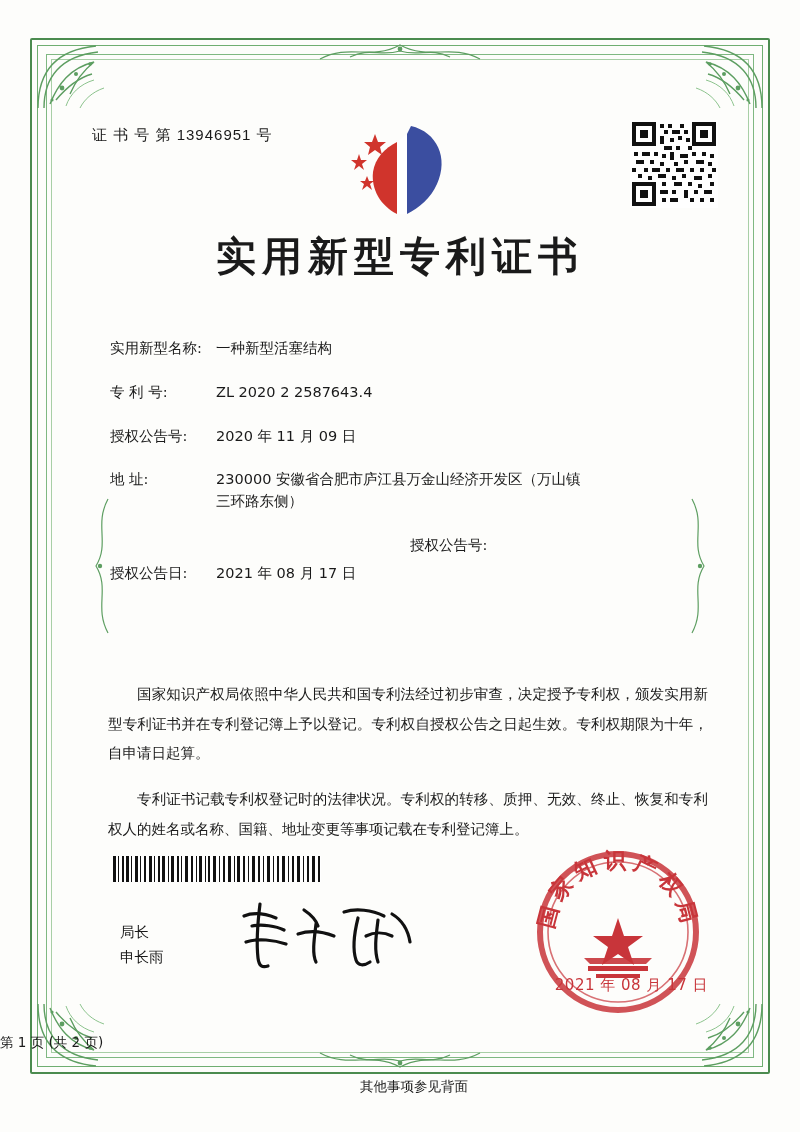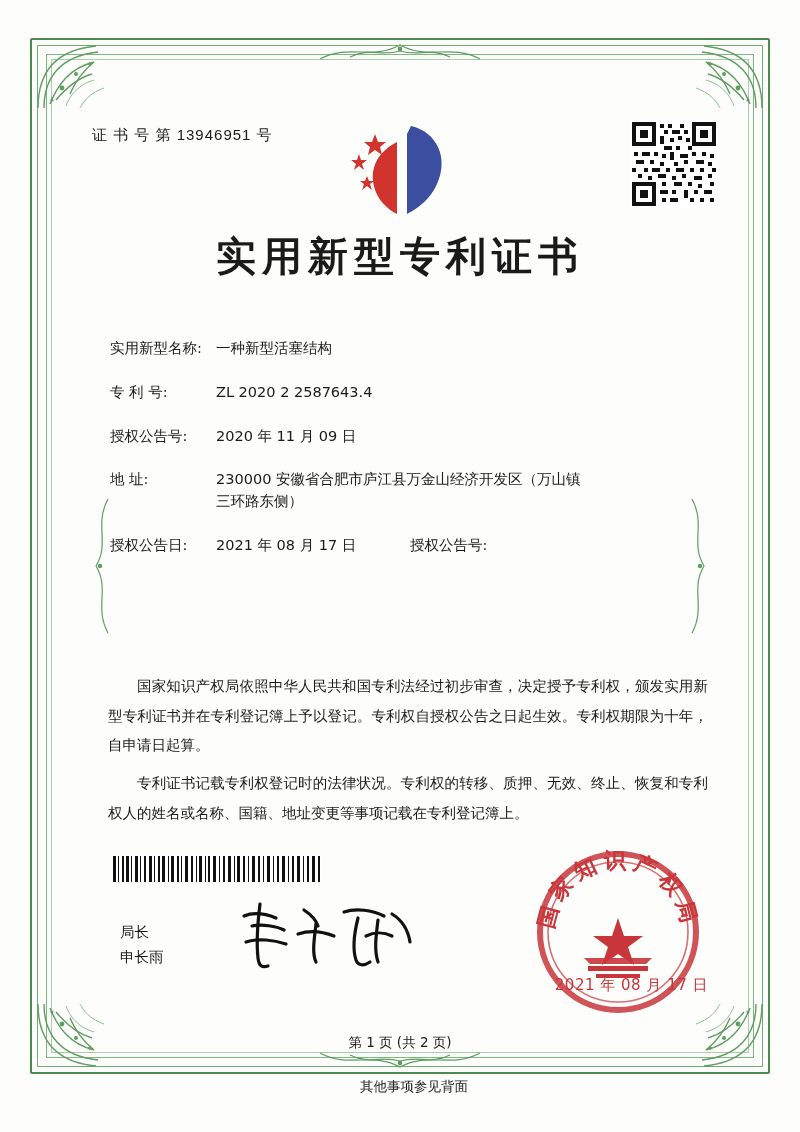--- a/index.html
+++ b/index.html
@@ -131,37 +131,37 @@
   .flabel {
     width: 106px;
     flex: 0 0 106px;
     white-space: nowrap;
   }
   .fvalue {
     flex: 1;
     white-space: pre-wrap;
   }
   .frow-split { display: flex; align-items: flex-start; }
-  .split-left { display: flex; flex: 0 0 300px; }
+  .split-left { display: flex; flex: 0 0 300px; margin-top: 28px; }
   .split-right { display: flex; flex: 1; }
   .split-right .flabel { width: 92px; flex: 0 0 92px; }
 
   
   .body-text {
     position: absolute;
     left: 108px;
     top: 664px;
     width: 600px;
     font-size: 14.5px;
     line-height: 2.05;
     font-family: "DejaVu Sans", sans-serif;
     text-align: justify;
   }
   .body-text p {
-    margin: 8px 0 6px 0;
+    margin: 16px 0 6px 0;
     text-indent: 29px;
   }
 
   
   .barcode {
     position: absolute;
     left: 113px;
     top: 856px;
     width: 208px;
     height: 26px;
@@ -200,21 +200,21 @@
     color: #c8353a;
     font-family: "DejaVu Sans", sans-serif;
     letter-spacing: .5px;
   }
 
   
   .page-no {
     position: absolute;
     left: 0; right: 0;
     top: 1034px;
-    text-align: center;
+    text-align: left;
     font-size: 13.5px;
     font-family: "DejaVu Sans", sans-serif;
   }
   .back-note {
     position: absolute;
     left: 0; right: 0;
     top: 1078px;
     text-align: center;
     font-size: 13.5px;
     font-family: "DejaVu Sans", sans-serif;

